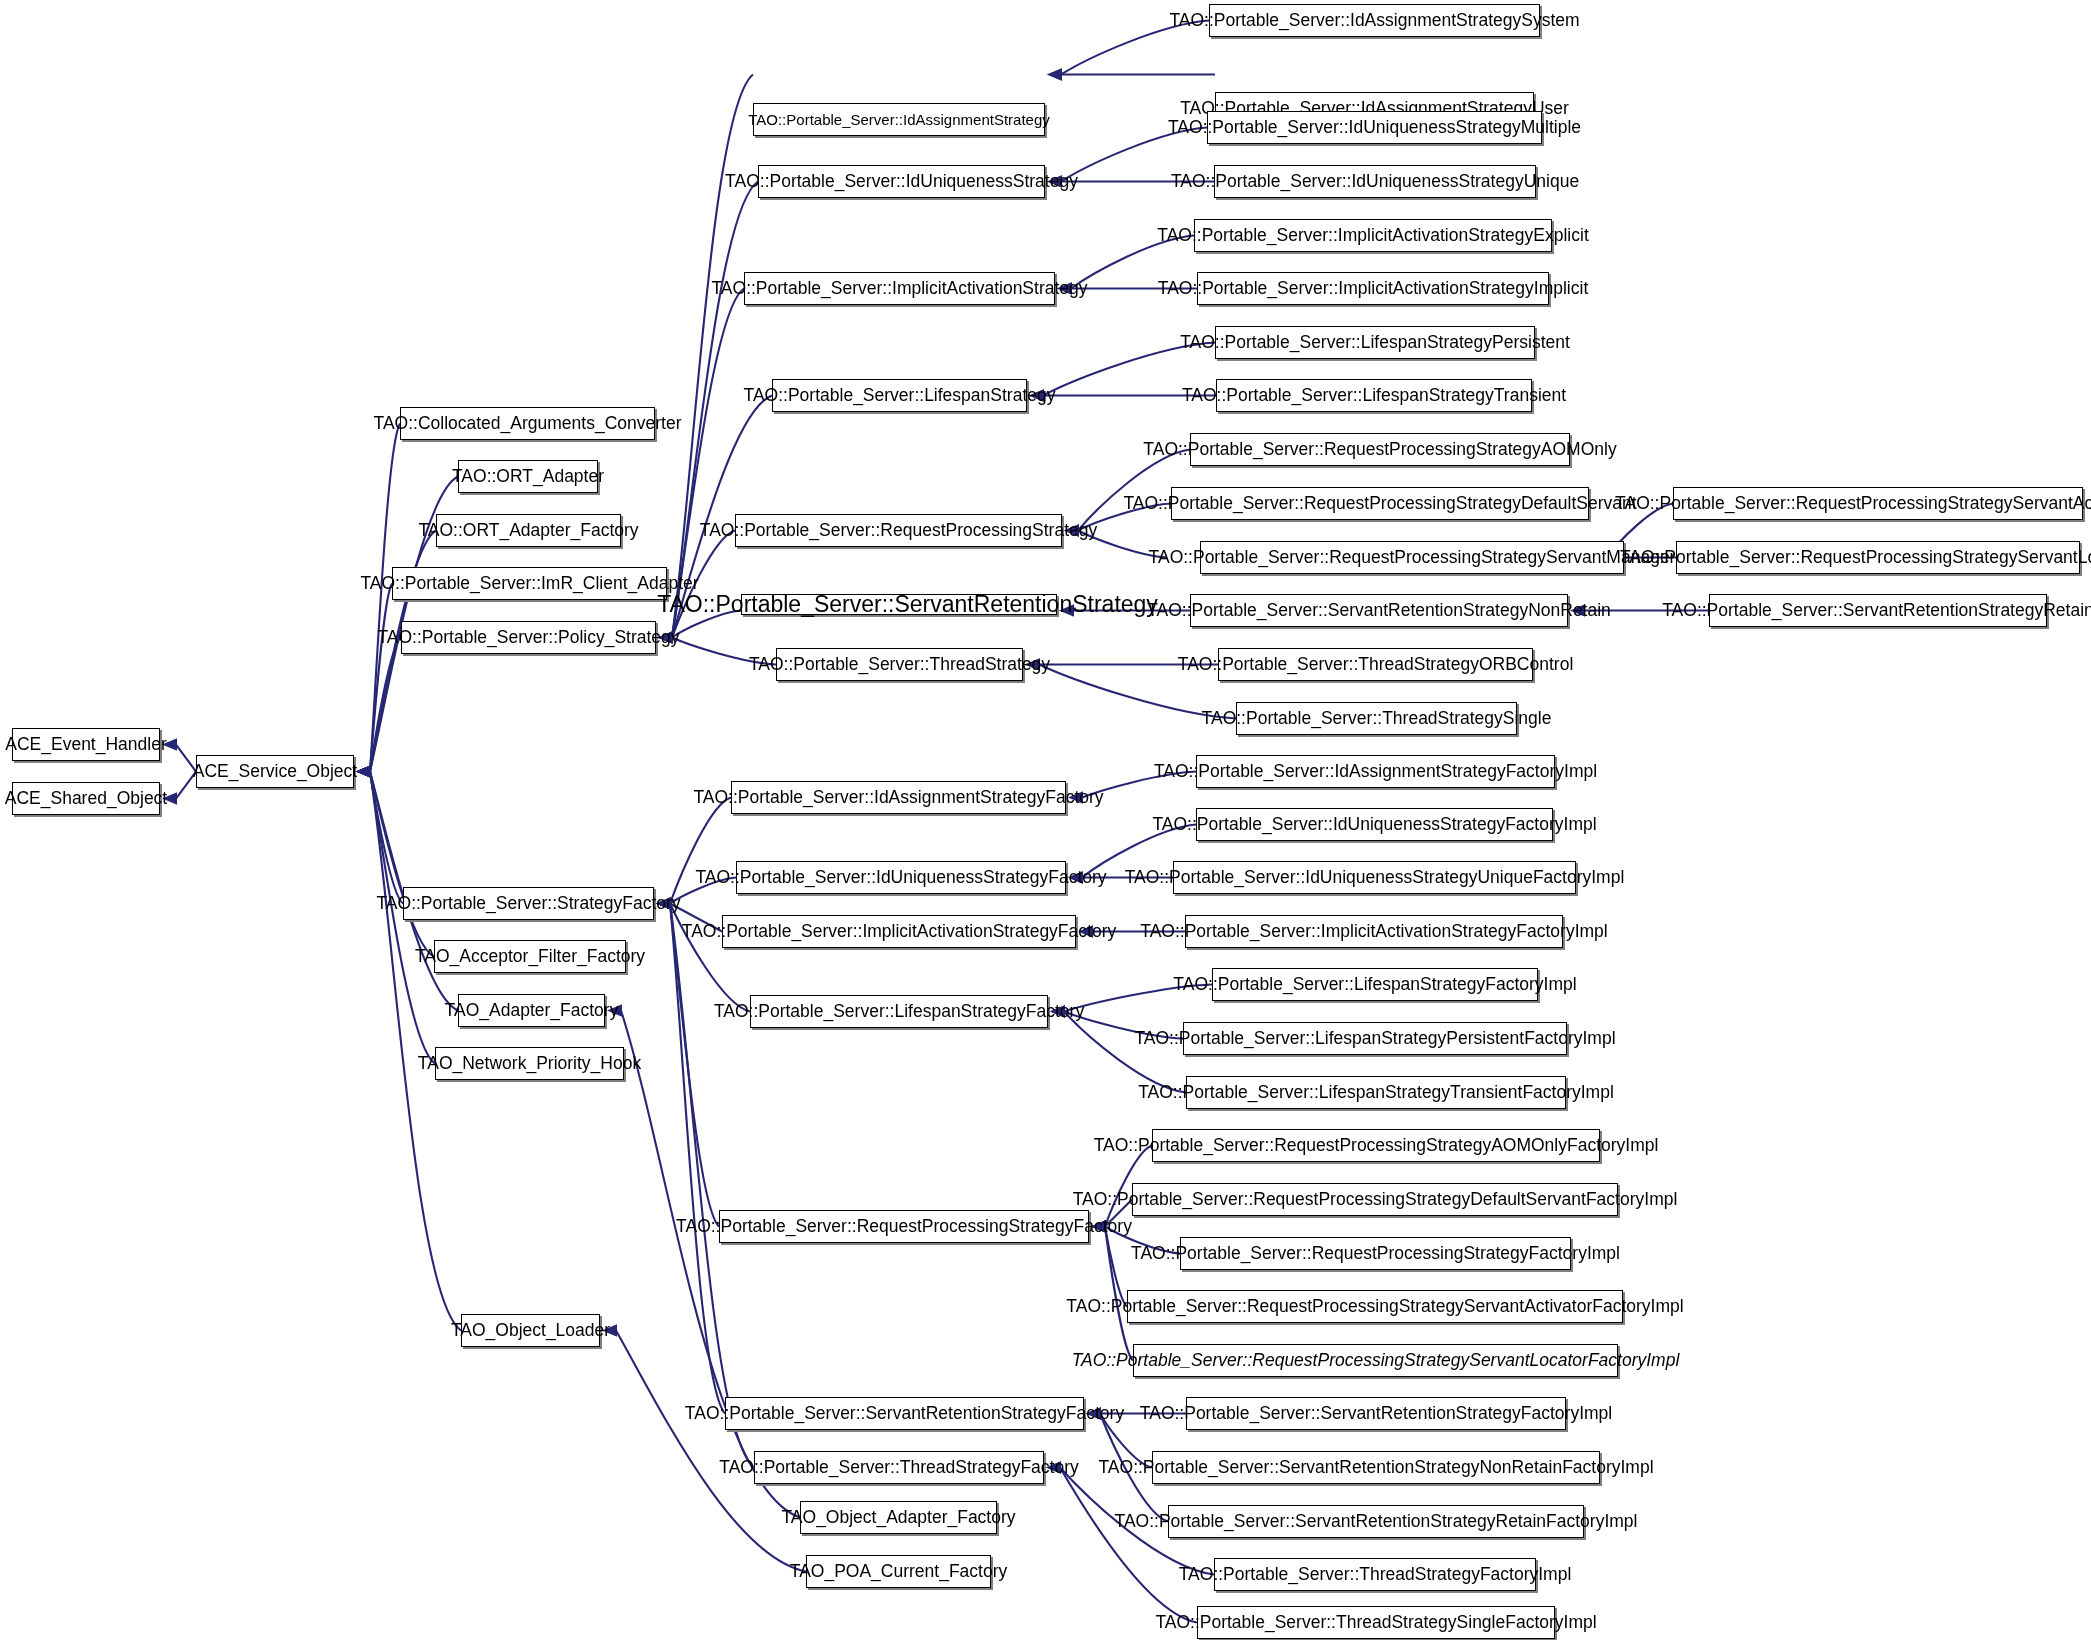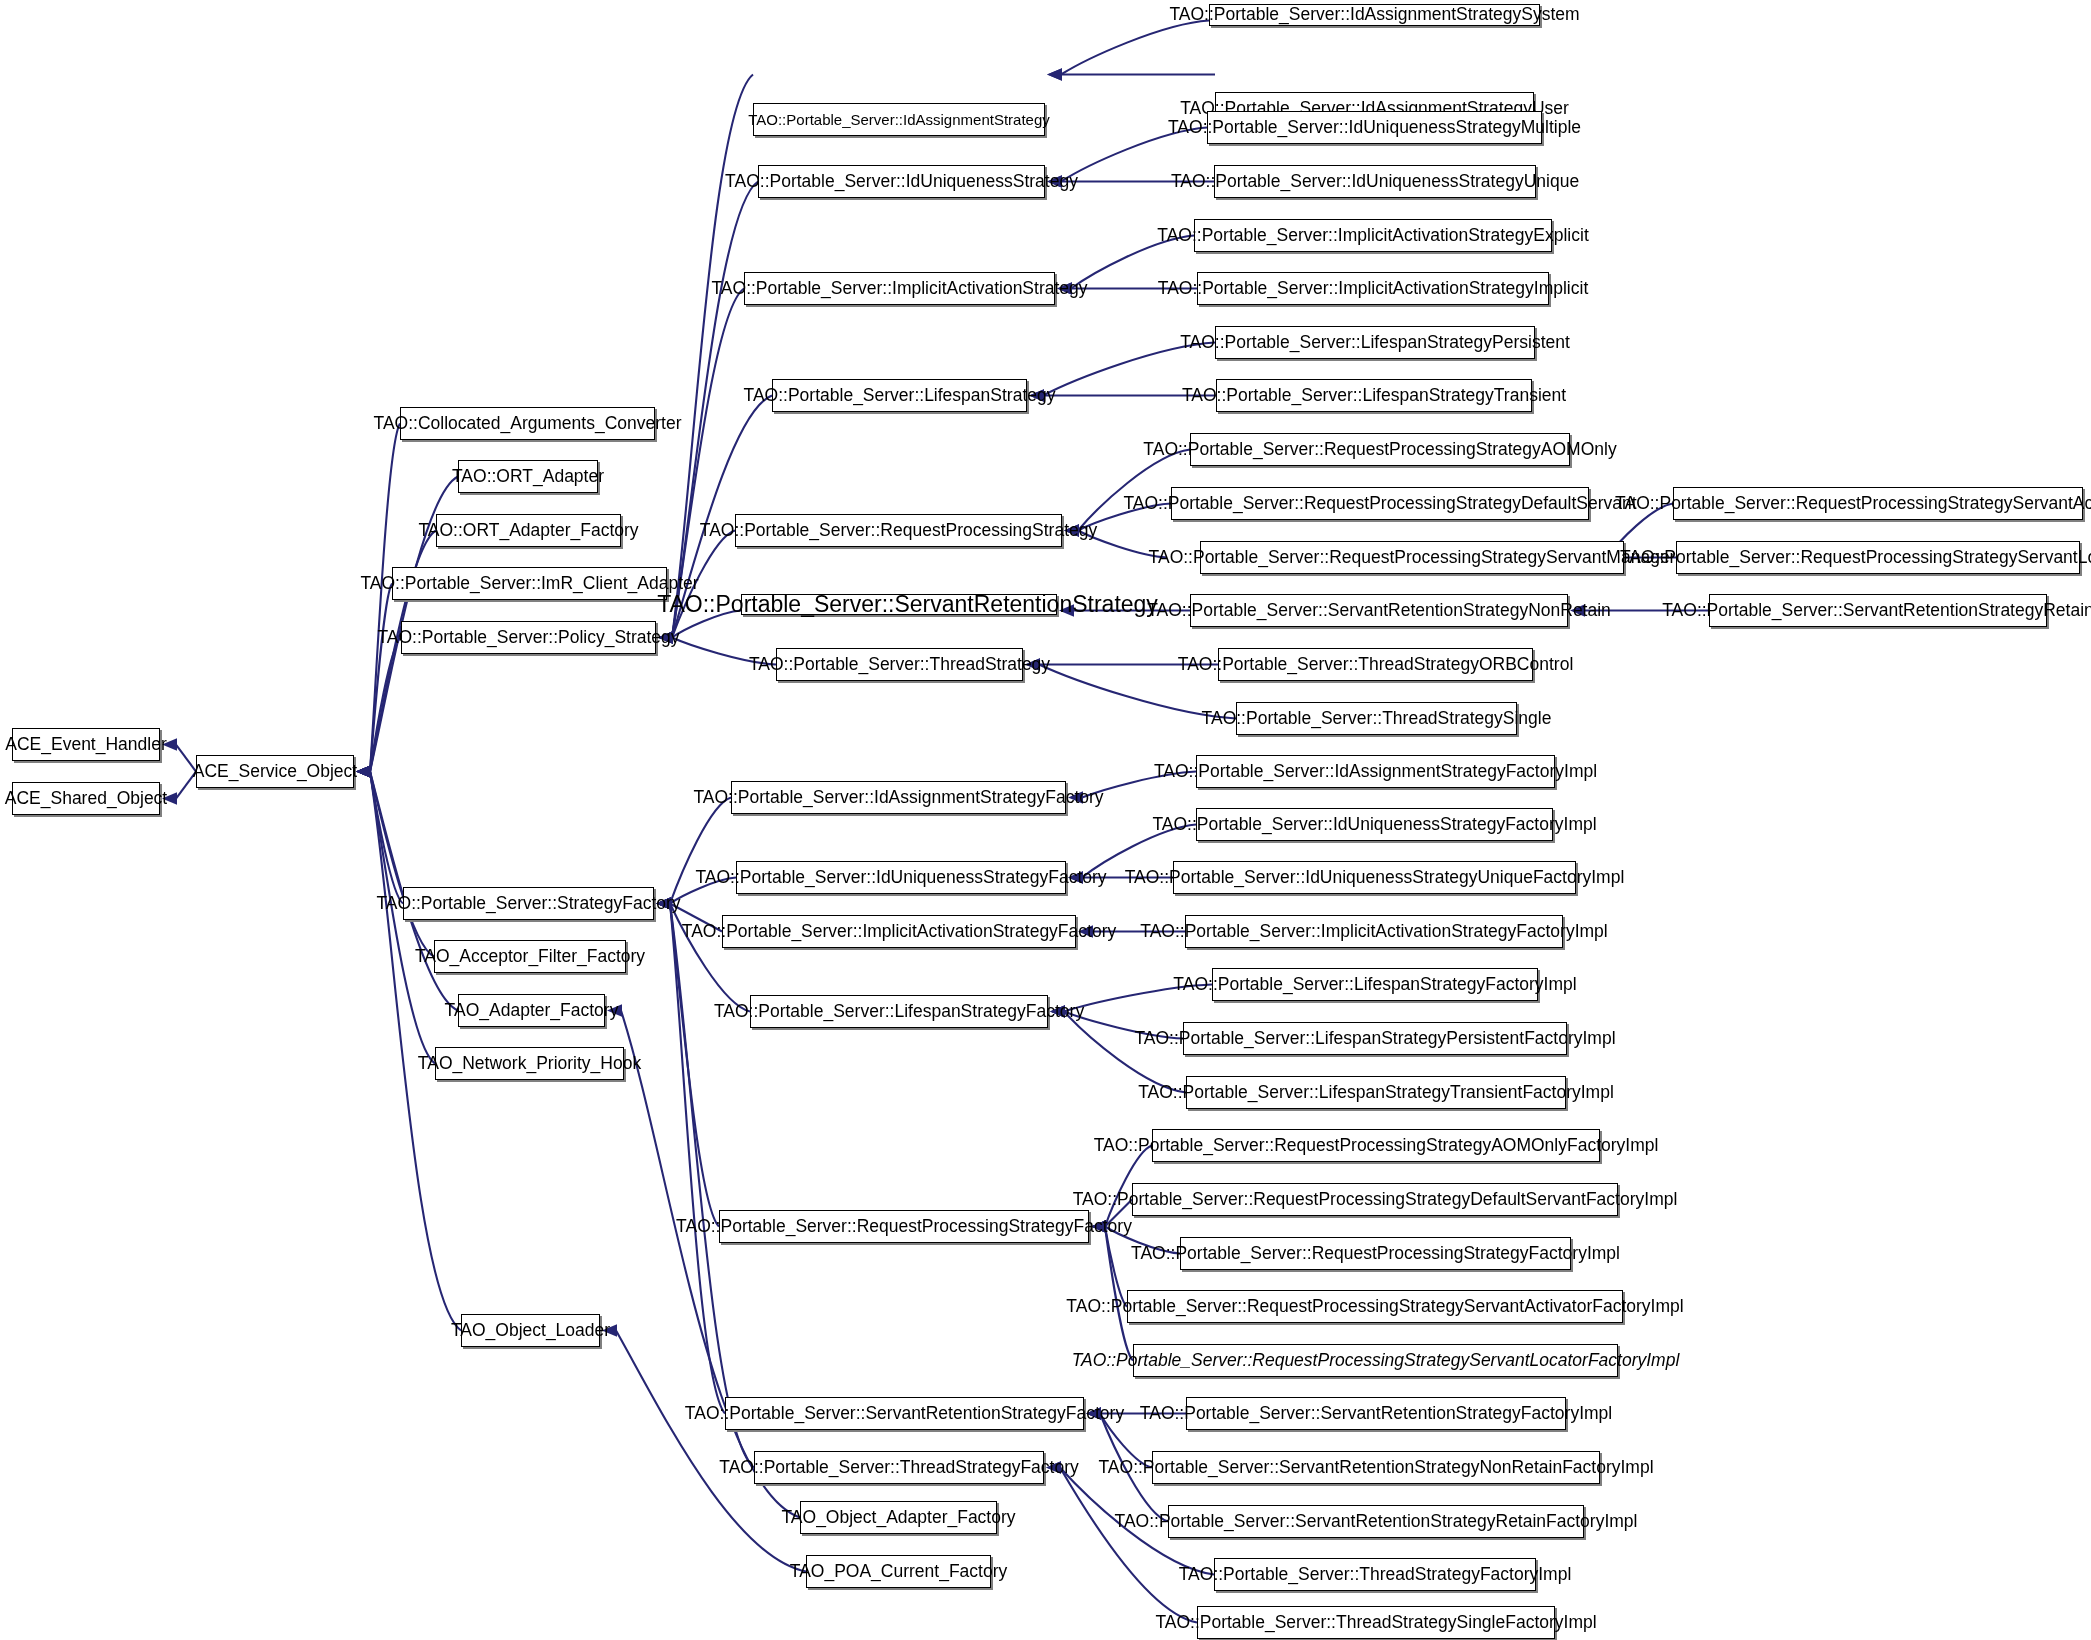--- a/index.html
+++ b/index.html
@@ -259,21 +259,21 @@
       </div>
       <div class="node" style="left: 719px; top: 1210px; width: 370px; height: 33px; font-size: 17.5px;">
         <span>TAO::Portable_Server::RequestProcessingStrategyFactory</span>
       </div>
       <div class="node" style="left: 725px; top: 1397px; width: 359px; height: 33px; font-size: 17.5px;">
         <span>TAO::Portable_Server::ServantRetentionStrategyFactory</span>
       </div>
       <div class="node" style="left: 754px; top: 1451px; width: 290px; height: 33px; font-size: 17.5px;">
         <span>TAO::Portable_Server::ThreadStrategyFactory</span>
       </div>
-      <div class="node" style="left: 1209px; top: 4px; width: 331px; height: 22px; font-size: 17.5px; justify-content: center;">
+      <div class="node" style="left: 1209px; top: 4px; width: 331px; height: 33px; font-size: 17.5px; justify-content: center;">
         <span>TAO::Portable_Server::IdAssignmentStrategySystem</span>
       </div>
       <div class="node" style="left: 1215px; top: 58px; width: 319px; height: 33px; font-size: 17.5px; margin-top: 34px;">
         <span>TAO::Portable_Server::IdAssignmentStrategyUser</span>
       </div>
       <div class="node" style="left: 1207px; top: 111px; width: 335px; height: 33px; font-size: 17.5px;">
         <span>TAO::Portable_Server::IdUniquenessStrategyMultiple</span>
       </div>
       <div class="node" style="left: 1214px; top: 165px; width: 322px; height: 33px; font-size: 17.5px;">
         <span>TAO::Portable_Server::IdUniquenessStrategyUnique</span>

